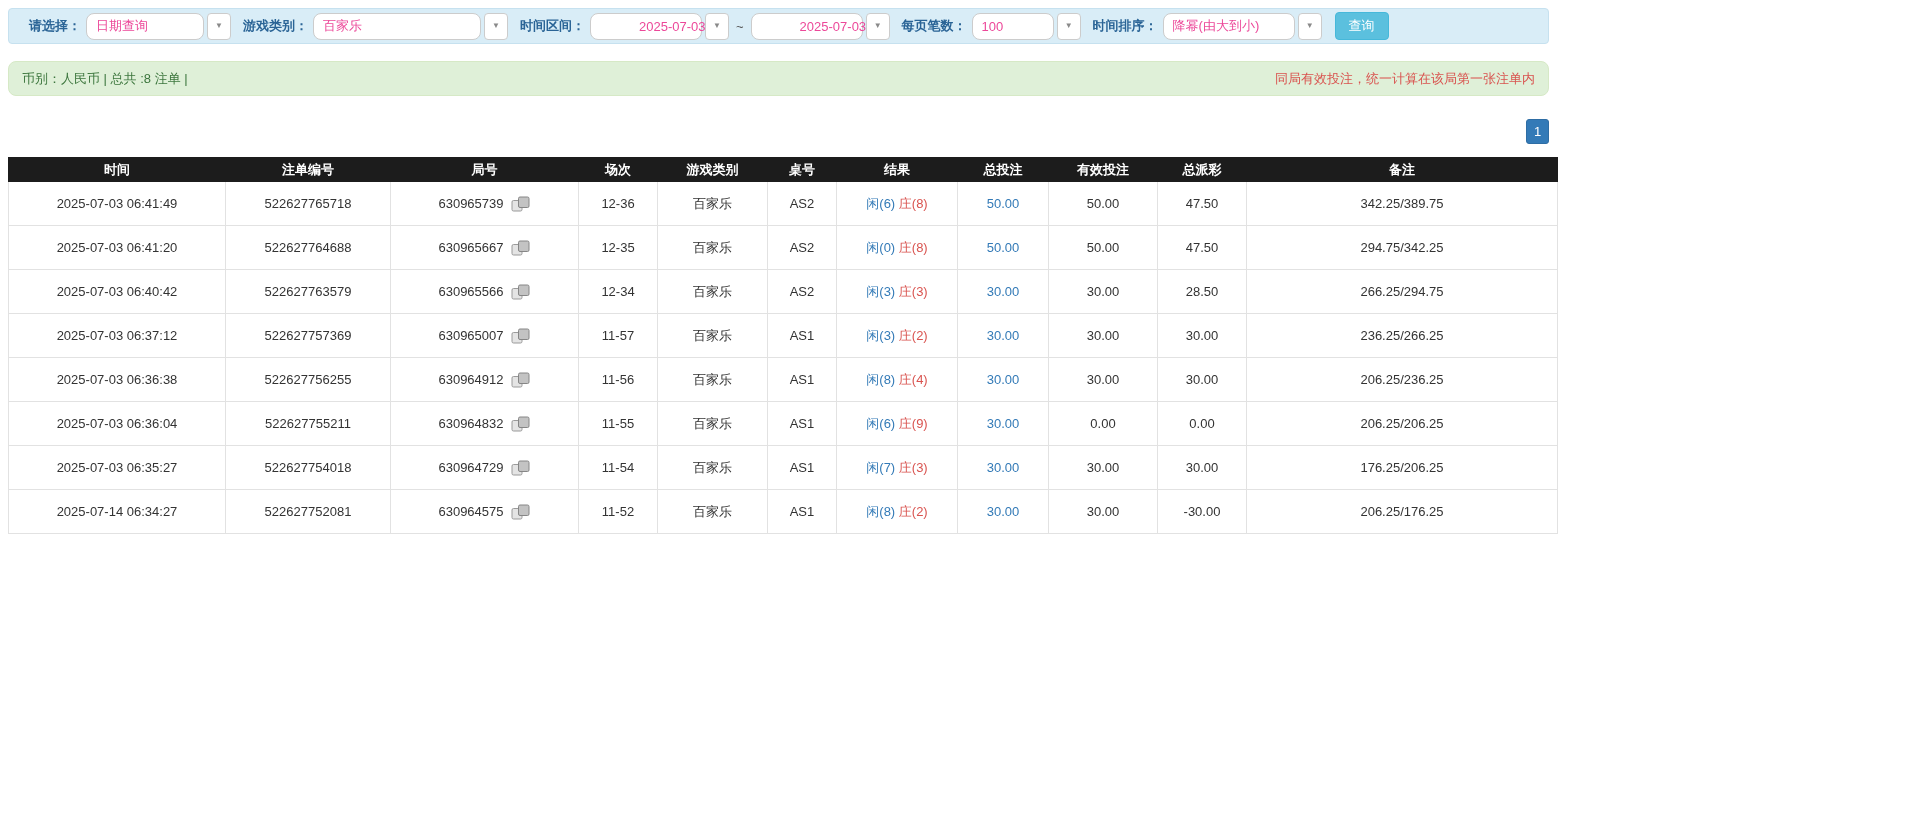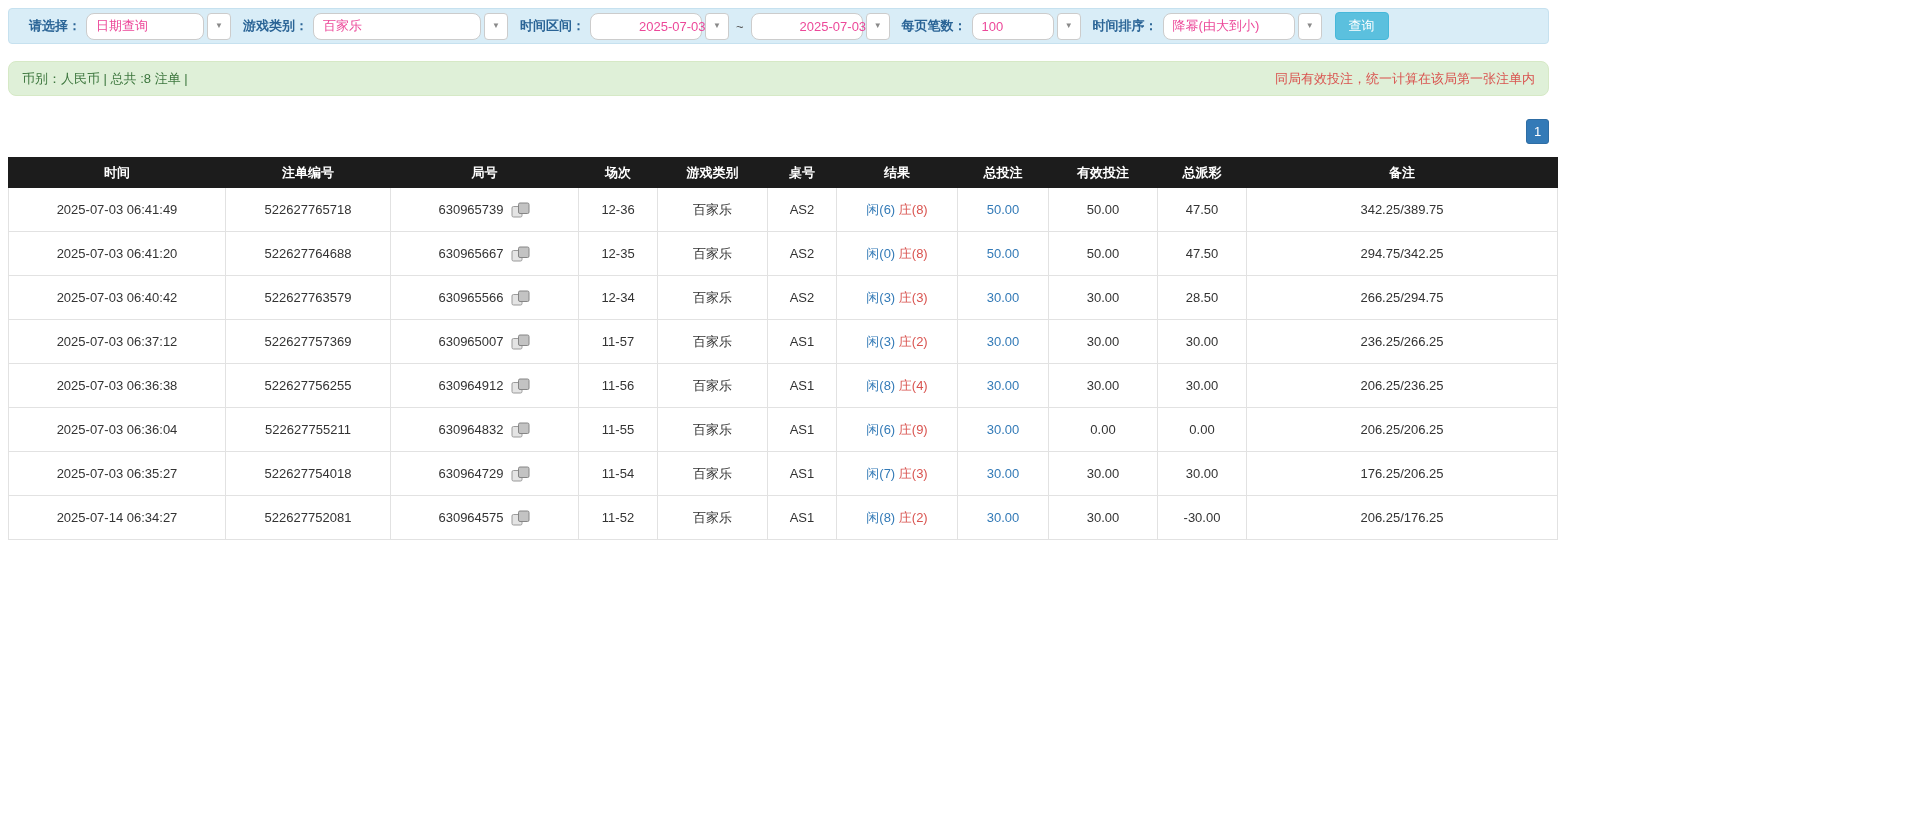--- a/index.html
+++ b/index.html
@@ -108,21 +108,21 @@
   table.records {
     border-collapse:collapse;
     table-layout:fixed;
     width:1549px;
     font-size:13px;
   }
   .records thead th {
     background: var(--header-bg, #1c1c1c);
     border:1px solid var(--header-bg, #1c1c1c);
     color:#fff;
-    height:30px;
+    height:24px;
     font-weight:bold;
     text-align:center;
     padding:0 4px;
   }
   .records tbody td {
     background:#fff;
     border:1px solid #e2e2e2;
     height:44px;
     text-align:center;
     vertical-align:middle;

